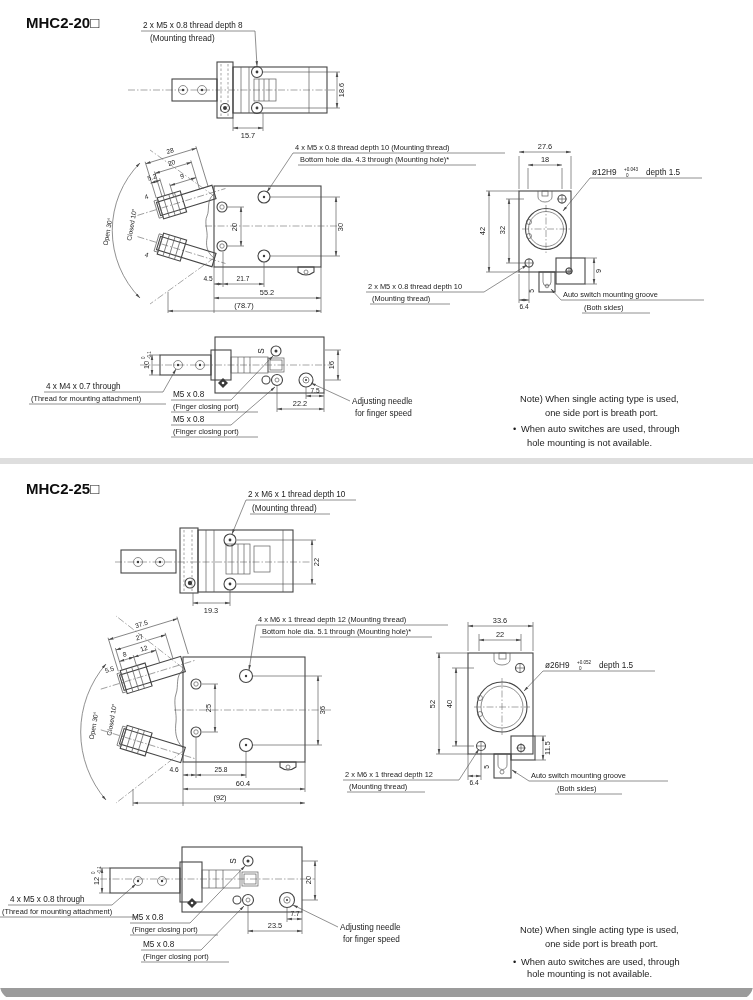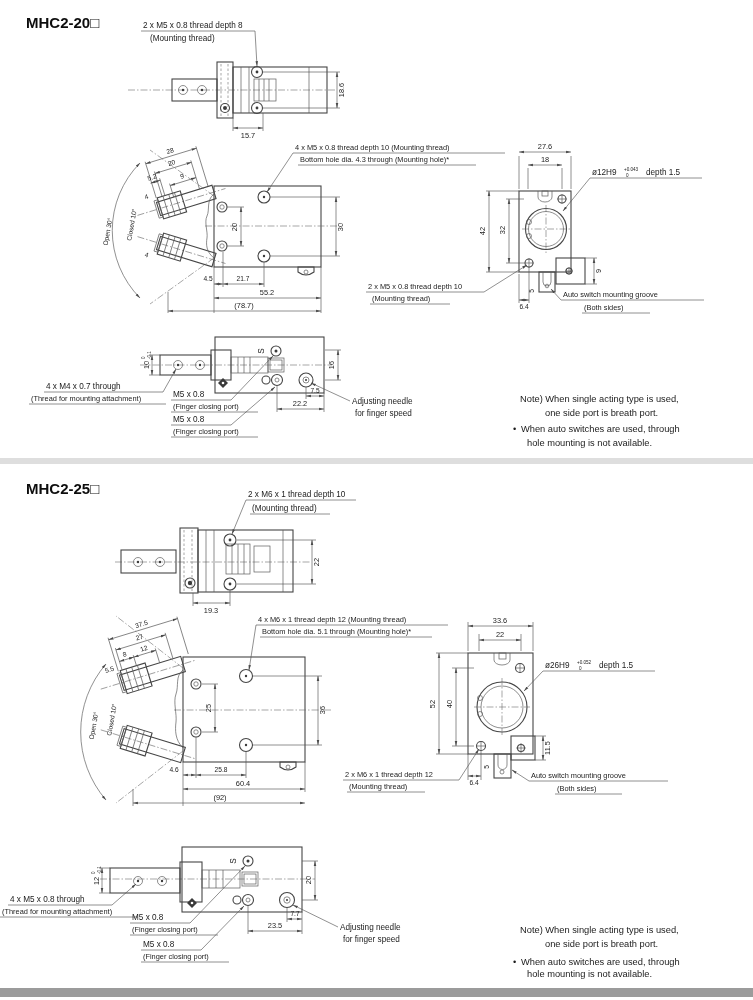--- a/index.html
+++ b/index.html
@@ -1,17 +1,17 @@
 <!DOCTYPE html>
 <html><head>
 <meta charset="utf-8">
 <style>
   html,body{margin:0;padding:0;background:#fff;}
   .page{position:relative;width:753px;height:1000px;background:#ffffff;overflow:hidden;
-        font-family:"Liberation Sans","DejaVu Sans",sans-serif;}
+        font-family:"Liberation Sans","DejaVu Sans",sans-serif;border-radius:15px;}
   .divider{position:absolute;left:0;top:458px;width:753px;height:6px;background:#dedede;}
   svg{position:absolute;left:0;}
   svg.s1{top:0;}
   svg.s2{top:464px;}
   .o{fill:none;stroke:#454545;stroke-width:1.1;}
   .i{fill:none;stroke:#5d5d5d;stroke-width:.7;}
   .cl{fill:none;stroke:#6d6d6d;stroke-width:.6;stroke-dasharray:7 2 1.5 2;}
   .dsh{fill:none;stroke:#6d6d6d;stroke-width:.6;stroke-dasharray:2.5 2;}
   .dm{fill:none;stroke:#555;stroke-width:.65;}
   text{fill:#1b1b1b;}

